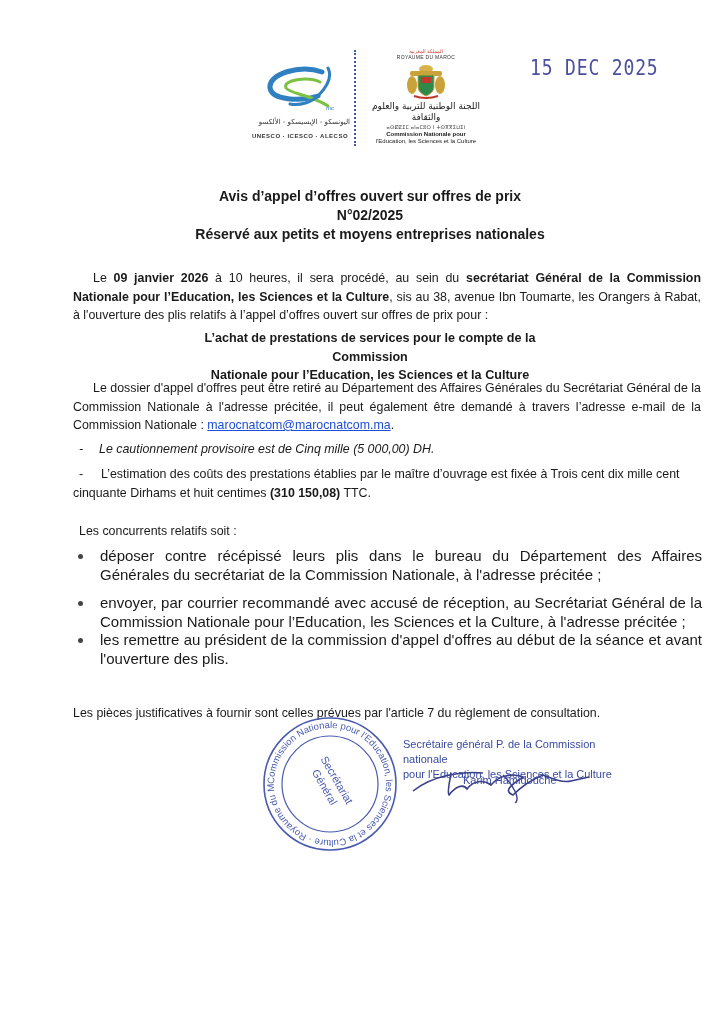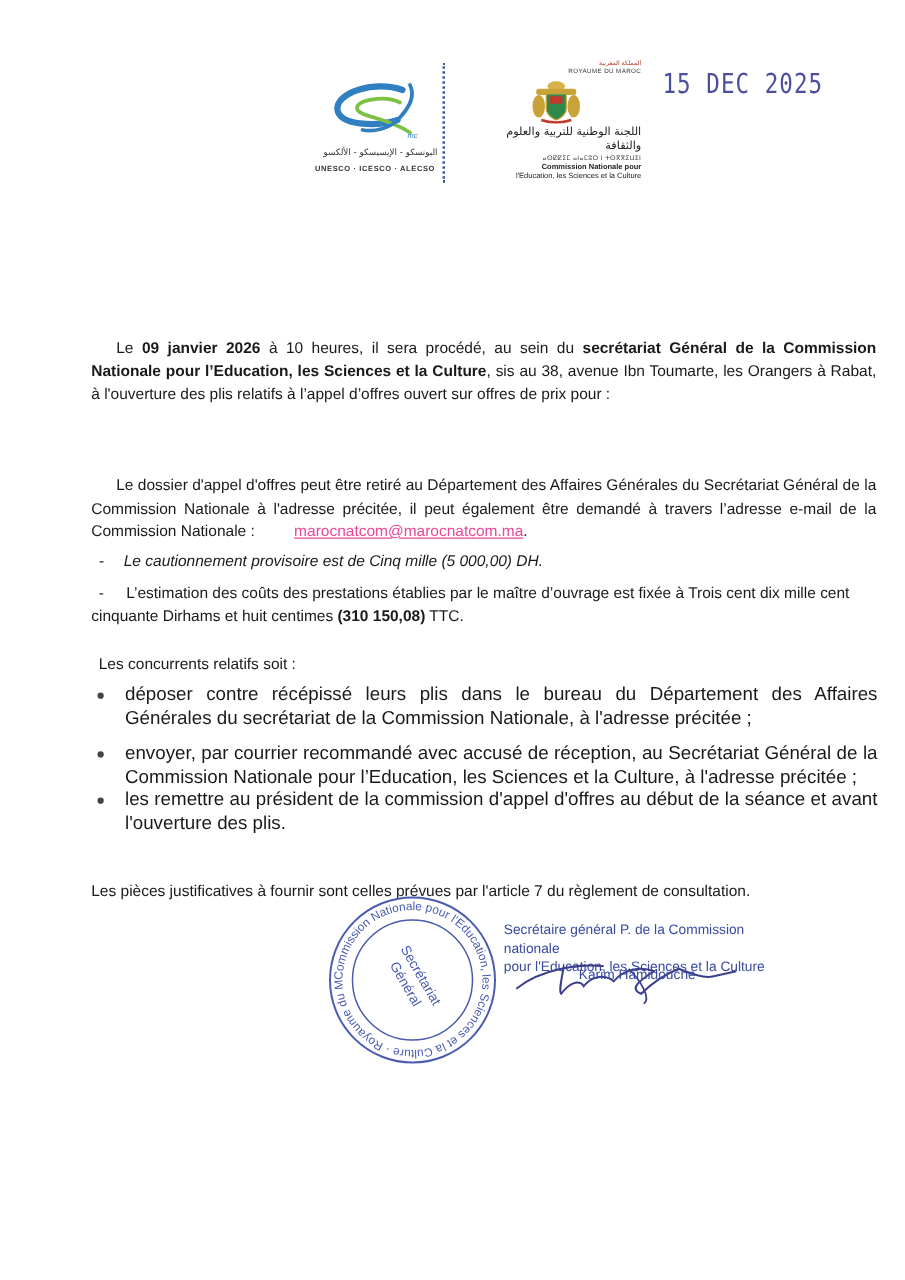--- a/index.html
+++ b/index.html
@@ -13,21 +13,21 @@
     
     .header { position: absolute; left: 250px; top: 44px; width: 250px; height: 104px; }
     .unesco-logo { position: absolute; left: 0; top: 22px; width: 100px; height: 78px; }
     .unesco-logo svg { position: absolute; left: 10px; top: 0; }
     .unesco-arabic { position: absolute; left: 0; top: 52px; width: 100px; text-align: right;
       font-size: 7px; color: #333; font-family: "DejaVu Sans", sans-serif; }
     .unesco-latin { position: absolute; left: 0; top: 67px; width: 100px; text-align: center;
       font-size: 6px; letter-spacing: 0.5px; color: #333; font-weight: bold; }
     .divider-dots { position: absolute; left: 104px; top: 6px; height: 96px; width: 2px;
       border-left: 2px dotted #3b5aa8; }
-    .kingdom-block { position: absolute; left: 127px; top: 4px; width: 136px; text-align: right; }
+    .kingdom-block { position: absolute; left: 108px; top: 4px; width: 136px; text-align: center; }
     .kingdom-arabic-top { font-size: 5px; color: #c0392b; line-height: 6px; }
     .kingdom-fr { font-size: 5px; color: #333; line-height: 7px; letter-spacing: 0.3px; }
     .coat-of-arms { width: 44px; height: 36px; margin: 2px auto 2px; position: relative; }
     .commission-arabic { font-size: 9px; color: #222; line-height: 11px; font-family: "DejaVu Sans", sans-serif; }
     .commission-tifinagh { font-size: 5px; color: #444; line-height: 8px; letter-spacing: 0.3px; }
     .commission-fr { font-size: 6px; color: #222; line-height: 7px; font-weight: bold; }
     .commission-fr2 { font-size: 6px; color: #222; line-height: 7px; }
 
     .date-stamp { position: absolute; left: 530px; top: 55px; font-family: "DejaVu Sans Mono", monospace;
       font-size: 22px; color: #4b4f9e; letter-spacing: 1px; transform: scaleX(0.82); transform-origin: left top; }
@@ -35,21 +35,21 @@
     
     .title-block { position: absolute; left: 100px; top: 187px; width: 540px; text-align: center;
       font-weight: bold; font-size: 14px; line-height: 19px; color: #1a1a1a; }
 
     
     .para { position: absolute; left: 73px; width: 628px; font-size: 12.4px; line-height: 18.5px; text-align: justify; }
     .para b { font-weight: bold; }
     .indent { text-indent: 20px; }
     .subject { position: absolute; left: 170px; top: 329px; width: 400px; text-align: center;
       font-weight: bold; font-size: 12.6px; line-height: 18.5px; }
-    .email-link { color: #ec4899; text-decoration: underline; margin-left: 28px; }
+    .email-link { color: #1d4ed8; text-decoration: underline; }
     .dash-item { position: absolute; left: 79px; width: 622px; font-size: 12.4px; line-height: 18.5px; }
     .dash { display: inline-block; width: 20px; }
     .bullet-item { position: absolute; left: 78px; width: 624px; font-size: 15px; line-height: 18.5px; }
     .bullet-dot { position: absolute; left: 0; top: 7px; width: 5px; height: 5px; border-radius: 50%; background: #444; }
     .bullet-text { margin-left: 22px; text-align: justify; }
 
     
     .round-stamp { position: absolute; left: 258px; top: 712px; width: 144px; height: 144px; }
     .signature-block { position: absolute; left: 403px; top: 737px; width: 210px; text-align: left;
       color: #3a4aa0; font-size: 11px; line-height: 15px; font-family: "Liberation Sans Narrow", "Liberation Sans", sans-serif; }
@@ -91,23 +91,32 @@
       </div>
       <div class="commission-arabic">اللجنة الوطنية للتربية والعلوم والثقافة</div>
       <div class="commission-tifinagh">ⴰⵙⵇⵇⵉⵎ ⴰⵏⴰⵎⵓⵔ ⵏ ⵜⵙⴳⴳⵉⵡⵉⵏ</div>
       <div class="commission-fr">Commission Nationale pour</div>
       <div class="commission-fr2">l'Education, les Sciences et la Culture</div>
     </div>
   </div>
 
   <div class="date-stamp">15 DEC 2025</div>
 
+  <div class="title-block">
+    <div>Avis d’appel d’offres ouvert sur offres de prix</div>
+    <div>N°02/2025</div>
+    <div>Réservé aux petits et moyens entreprises nationales</div>
+  </div>
 
   <div class="para indent" style="top:269px;"><span>Le </span><b>09 janvier 2026</b><span> à 10 heures, il sera procédé, au sein du </span><b>secrétariat Général de la Commission Nationale pour l’Education, les Sciences et la Culture</b><span>, sis au 38, avenue Ibn Toumarte, les Orangers à Rabat, à l'ouverture des plis relatifs à l’appel d’offres ouvert sur offres de prix pour :</span></div>
 
+  <div class="subject">
+    <div>L’achat de prestations de services pour le compte de la Commission</div>
+    <div>Nationale pour l’Education, les Sciences et la Culture</div>
+  </div>
 
   <div class="para indent" style="top:379px;"><span>Le dossier d'appel d'offres peut être retiré au Département des Affaires Générales du Secrétariat Général de la Commission Nationale à l'adresse précitée, il peut également être demandé à travers l’adresse e-mail de la Commission Nationale :  </span><a class="email-link">marocnatcom@marocnatcom.ma</a><span>.</span></div>
 
   <div class="dash-item" style="top:440px;font-style:italic;"><span class="dash">-</span><span>Le cautionnement provisoire est de Cinq mille (5 000,00) DH.</span></div>
 
   <div class="dash-item" style="top:465px; left:73px; width:628px;"><span class="dash" style="width:22px; padding-left:6px;">-</span><span>L’estimation des coûts des prestations établies par le maître d’ouvrage est fixée à Trois cent dix mille cent cinquante Dirhams et huit centimes </span><b>(310 150,08)</b><span> TTC.</span></div>
 
   <div class="para" style="top:522px; left:79px;">Les concurrents relatifs soit :</div>
 
   <div class="bullet-item" style="top:547px;">

